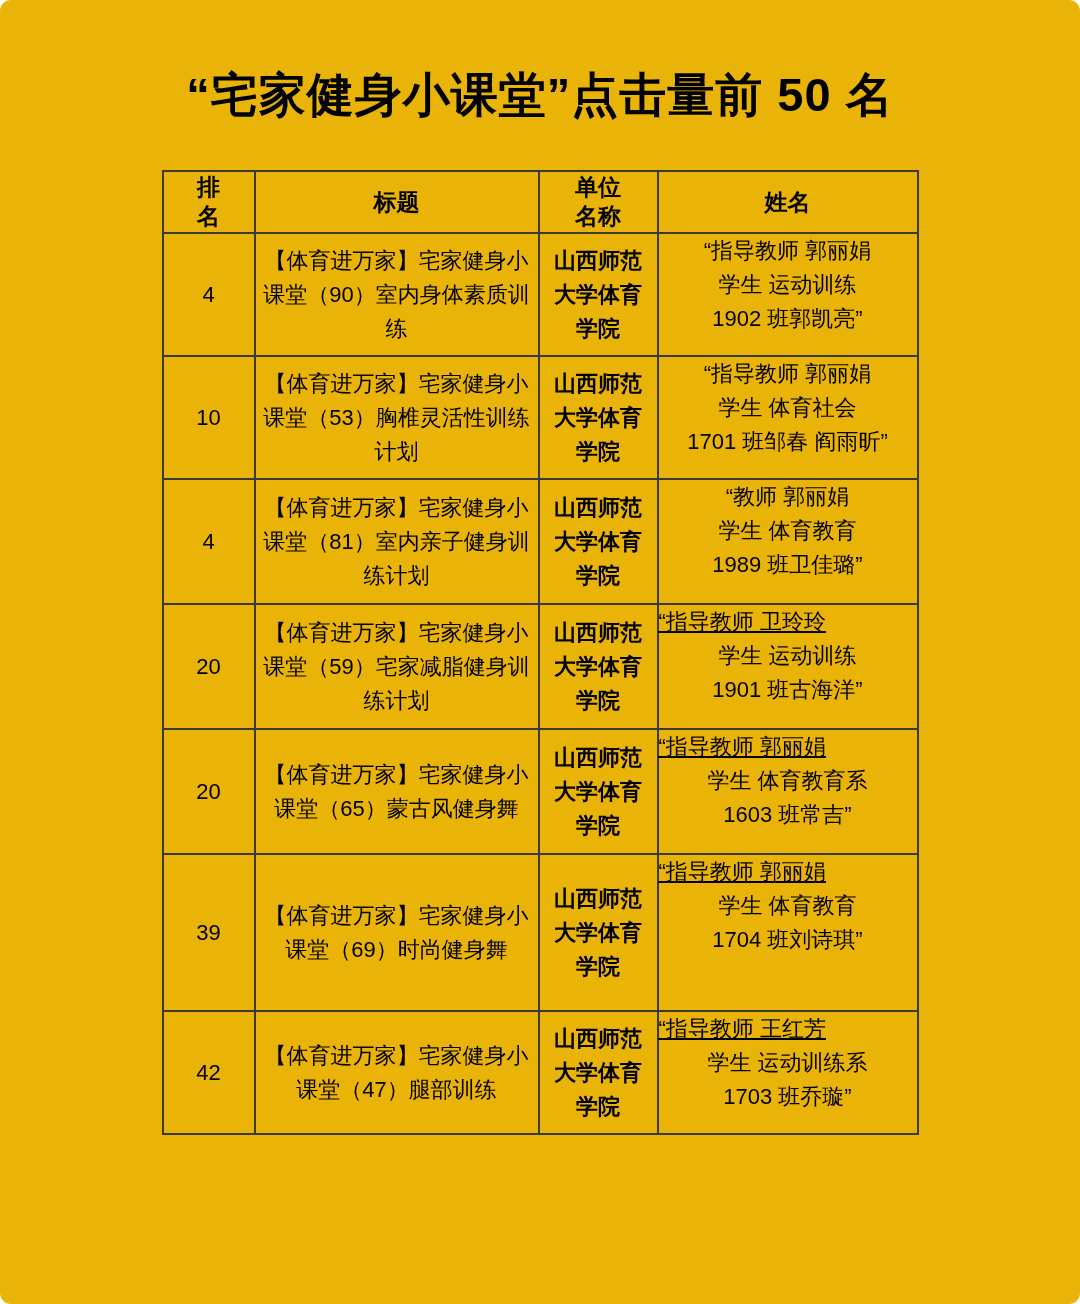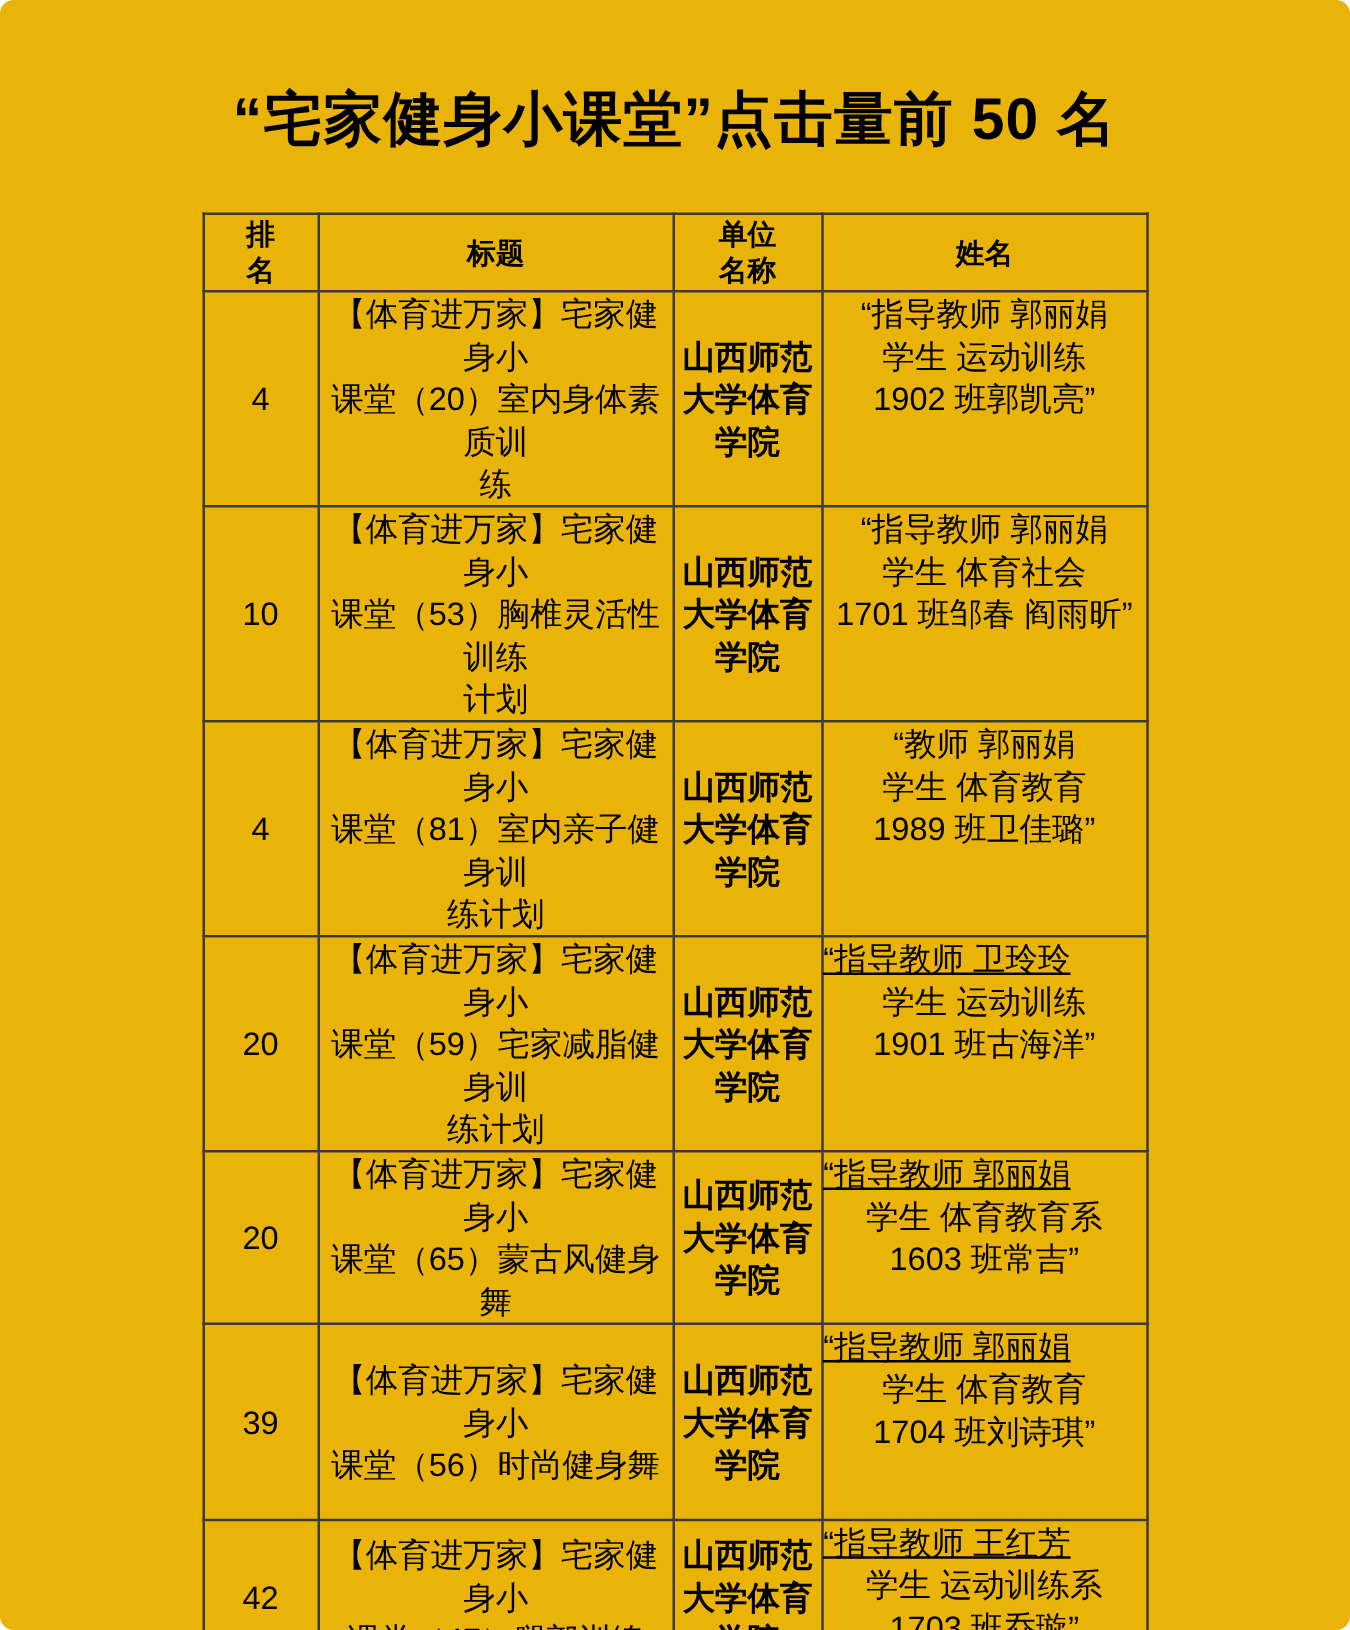--- a/index.html
+++ b/index.html
@@ -48,21 +48,21 @@
     text-align: center;
     vertical-align: middle;
     white-space: pre-line;
   }
   tbody tr { height: 123px; }
   tbody tr:nth-child(3),
   tbody tr:nth-child(4),
   tbody tr:nth-child(5) { height: 125px; }
   tbody tr:nth-child(6) { height: 157px; }
   tbody td {
-    font-size: 26px;
+    font-size: 22px;
     line-height: 34px;
     font-weight: 400;
   }
   td.rank-cell {
     text-align: center;
     vertical-align: middle;
   }
   td.title-cell {
     text-align: center;
     vertical-align: middle;
@@ -110,21 +110,21 @@
         <th>单位
 名称</th>
         <th>姓名</th>
       </tr>
     </thead>
     <tbody>
         <tr>
           <td class="rank-cell">4</td>
           <td class="title-cell">
             <div class="title-line">【体育进万家】宅家健身小</div>
-            <div class="title-line">课堂（20）室内身体素质训</div>
+            <div class="title-line">课堂（90）室内身体素质训</div>
             <div class="title-line">练</div>
           </td>
           <td class="unit-cell">
             <div class="unit-line">山西师范</div>
             <div class="unit-line">大学体育</div>
             <div class="unit-line">学院</div>
           </td>
           <td class="name-cell">
             <div class="name-line">“指导教师 郭丽娟</div>
             <div class="name-line">学生 运动训练</div>
@@ -199,21 +199,21 @@
           <td class="name-cell">
             <div class="name-line">“指导教师 郭丽娟</div>
             <div class="name-line">学生 体育教育系</div>
             <div class="name-line">1603 班常吉”</div>
           </td>
         </tr>
         <tr>
           <td class="rank-cell">39</td>
           <td class="title-cell">
             <div class="title-line">【体育进万家】宅家健身小</div>
-            <div class="title-line">课堂（56）时尚健身舞</div>
+            <div class="title-line">课堂（69）时尚健身舞</div>
           </td>
           <td class="unit-cell">
             <div class="unit-line">山西师范</div>
             <div class="unit-line">大学体育</div>
             <div class="unit-line">学院</div>
           </td>
           <td class="name-cell">
             <div class="name-line">“指导教师 郭丽娟</div>
             <div class="name-line">学生 体育教育</div>
             <div class="name-line">1704 班刘诗琪”</div>

